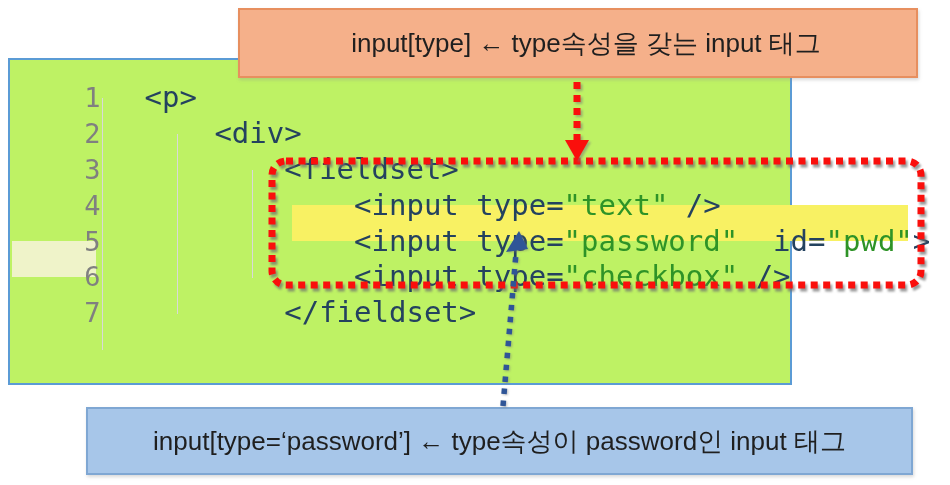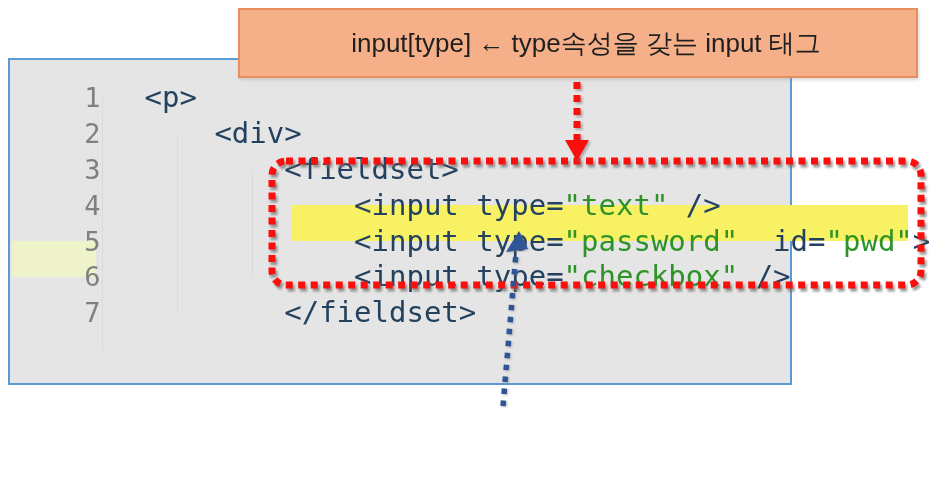--- a/index.html
+++ b/index.html
@@ -4,21 +4,21 @@
 <style>
   html,body { margin:0; padding:0; background:#fff; }
   .canvas {
     position:relative; width:950px; height:485px; background:#fff;
     font-family:"Liberation Sans", sans-serif; overflow:hidden;
   }
 
   
   .editor {
     position:absolute; left:8px; top:58px; width:784px; height:327px;
-    box-sizing:border-box; border:2px solid var(--editor_border); background:#e5e5e5;padding-left:15px;
+    box-sizing:border-box; border:2px solid var(--editor_border); background:#bef264;padding-left:15px;
   }
   .hl-line {
     position:absolute; left:282px; top:145px; width:616px; height:36px;
     background:var(--yellow_highlight);
   }
   .hl-gutter {
     position:absolute; left:2px; top:181px; width:84px; height:36px;
     background:var(--gutter_highlight);
   }
   .guide { position:absolute; width:1px; background:#d9d9d9; }
@@ -96,20 +96,23 @@
       <div class="row">
         <span class="num">7</span><span class="code"><span class="tok-tag">        &lt;/fieldset&gt;</span></span>
       </div>
     </div>
   </div>
 
   <div class="callout callout-top">
     <span>input[type] ← type속성을 갖는 input 태그</span>
   </div>
 
+  <div class="callout callout-bottom">
+    <span>input[type=‘password’] ← type속성이 password인 input 태그</span>
+  </div>
 
   <svg class="overlay" viewBox="0 0 950 485">
 
     <rect x="272" y="161" width="649" height="124" rx="14" fill="none" stroke="var(--red)" stroke-width="7" stroke-dasharray="7 5.5" style="filter: drop-shadow(2.5px 3px 1px rgba(110,110,110,0.7));"></rect>
 
     <g style="filter: drop-shadow(2px 2px 1px rgba(120,120,120,0.55));">
       <line x1="577" y1="82" x2="577" y2="143" stroke="var(--red)" stroke-width="7" stroke-dasharray="7 6"></line>
       <polygon points="577,161 565,140 589,140" fill="var(--red)"></polygon>
     </g>
 

